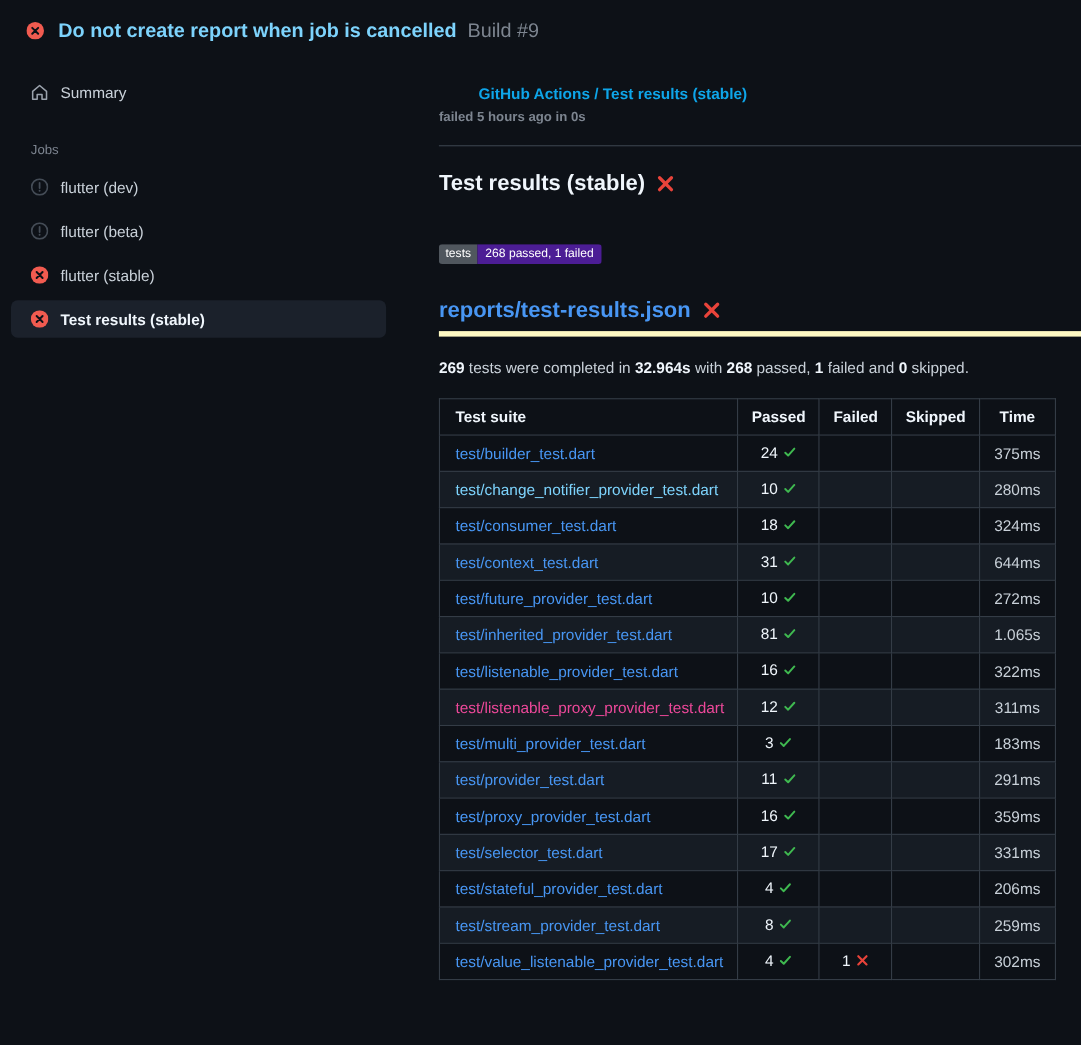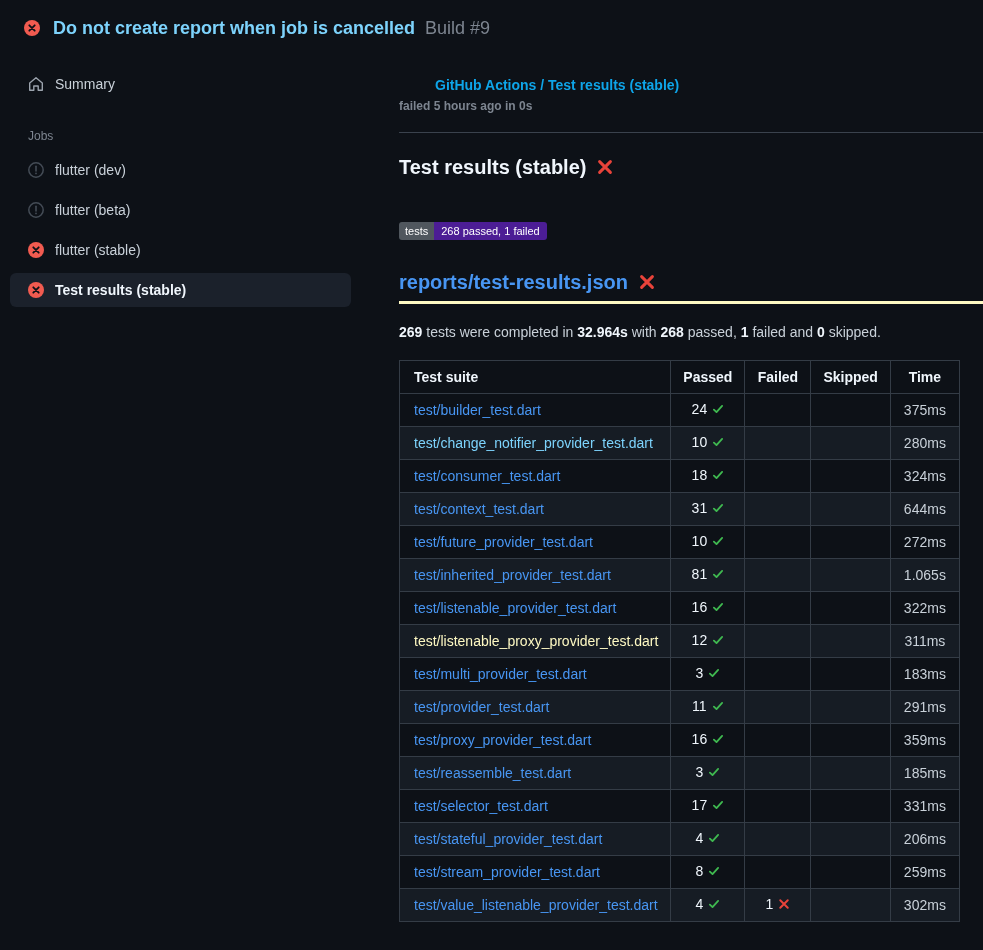--- a/index.html
+++ b/index.html
@@ -25,21 +25,21 @@
   .run-title{font-size:14px;font-weight:700;color:#0ea5e9;margin-left:36px;}
   .run-meta{font-size:12px;color:#7d8590;margin-top:6px;font-weight:bold;}
   .run-divider{border-bottom:1px solid #3a424d;margin-top:19px;}
   .section-title{display:flex;align-items:center;gap:11px;margin-top:22px;
     font-size:20px;font-weight:700;color:#f0f6fc;line-height:24px;}
   .badge{display:inline-flex;margin-top:26px;font-size:11px;color:#ffffff;
     border-radius:3px;overflow:hidden;line-height:12px;}
   .badge-label{padding:3px 6px;}
   .badge-value{padding:3px 7px;}
   .report-title{display:flex;align-items:center;gap:11px;margin-top:30px;
-    padding-bottom:7px;border-bottom:3px solid #fef9c3;
+    padding-bottom:7px;border-bottom:5px solid #fef9c3;
     font-size:20px;font-weight:700;line-height:24px;cursor:pointer;}
   .summary-line{margin-top:16px;font-size:14px;color:#c9d1d9;line-height:17px;}
   .summary-line b{color:#f0f6fc;}
   
   table.results{border-collapse:collapse;table-layout:fixed;margin-top:19px;border-radius:31px;}
   .results th,.results td{border:1px solid #343c46;height:33px;padding:0 12px;
     font-size:14px;vertical-align:middle;box-sizing:border-box;}
   .results th{color:#f0f6fc;font-weight:700;}
   .results th.left,.results td.left{text-align:left;padding-left:14px;}
   .results th.num,.results td.num{text-align:center;}
@@ -218,21 +218,21 @@
           <tr>
             <td class="left"><a href="#" style="color: rgb(72, 150, 243);">test/listenable_provider_test.dart</a></td>
             <td class="num"><span class="cnt">16</span><span class="cellicon"><svg width="12" height="12" viewBox="0 0 16 16">
                   <path d="M2.5 8.8 L6 12.2 L13.5 3.8" fill="none" stroke="#3fb950" stroke-width="2.4" stroke-linecap="round" stroke-linejoin="round"></path>
                 </svg></span></td>
             <td class="num"></td>
             <td class="num"></td>
             <td class="num time">322ms</td>
           </tr>
           <tr>
-            <td class="left"><a href="#" style="color: #fef9c3;">test/listenable_proxy_provider_test.dart</a></td>
+            <td class="left"><a href="#" style="color: #ec4899;">test/listenable_proxy_provider_test.dart</a></td>
             <td class="num"><span class="cnt">12</span><span class="cellicon"><svg width="12" height="12" viewBox="0 0 16 16">
                   <path d="M2.5 8.8 L6 12.2 L13.5 3.8" fill="none" stroke="#3fb950" stroke-width="2.4" stroke-linecap="round" stroke-linejoin="round"></path>
                 </svg></span></td>
             <td class="num"></td>
             <td class="num"></td>
             <td class="num time">311ms</td>
           </tr>
           <tr>
             <td class="left"><a href="#" style="color: rgb(72, 150, 243);">test/multi_provider_test.dart</a></td>
             <td class="num"><span class="cnt">3</span><span class="cellicon"><svg width="12" height="12" viewBox="0 0 16 16">
@@ -252,29 +252,20 @@
             <td class="num time">291ms</td>
           </tr>
           <tr>
             <td class="left"><a href="#" style="color: rgb(72, 150, 243);">test/proxy_provider_test.dart</a></td>
             <td class="num"><span class="cnt">16</span><span class="cellicon"><svg width="12" height="12" viewBox="0 0 16 16">
                   <path d="M2.5 8.8 L6 12.2 L13.5 3.8" fill="none" stroke="#3fb950" stroke-width="2.4" stroke-linecap="round" stroke-linejoin="round"></path>
                 </svg></span></td>
             <td class="num"></td>
             <td class="num"></td>
             <td class="num time">359ms</td>
-          </tr>
-          <tr>
-            <td class="left"><a href="#" style="color: rgb(72, 150, 243);">test/reassemble_test.dart</a></td>
-            <td class="num"><span class="cnt">3</span><span class="cellicon"><svg width="12" height="12" viewBox="0 0 16 16">
-                  <path d="M2.5 8.8 L6 12.2 L13.5 3.8" fill="none" stroke="#3fb950" stroke-width="2.4" stroke-linecap="round" stroke-linejoin="round"></path>
-                </svg></span></td>
-            <td class="num"></td>
-            <td class="num"></td>
-            <td class="num time">185ms</td>
           </tr>
           <tr>
             <td class="left"><a href="#" style="color: rgb(72, 150, 243);">test/selector_test.dart</a></td>
             <td class="num"><span class="cnt">17</span><span class="cellicon"><svg width="12" height="12" viewBox="0 0 16 16">
                   <path d="M2.5 8.8 L6 12.2 L13.5 3.8" fill="none" stroke="#3fb950" stroke-width="2.4" stroke-linecap="round" stroke-linejoin="round"></path>
                 </svg></span></td>
             <td class="num"></td>
             <td class="num"></td>
             <td class="num time">331ms</td>
           </tr>

